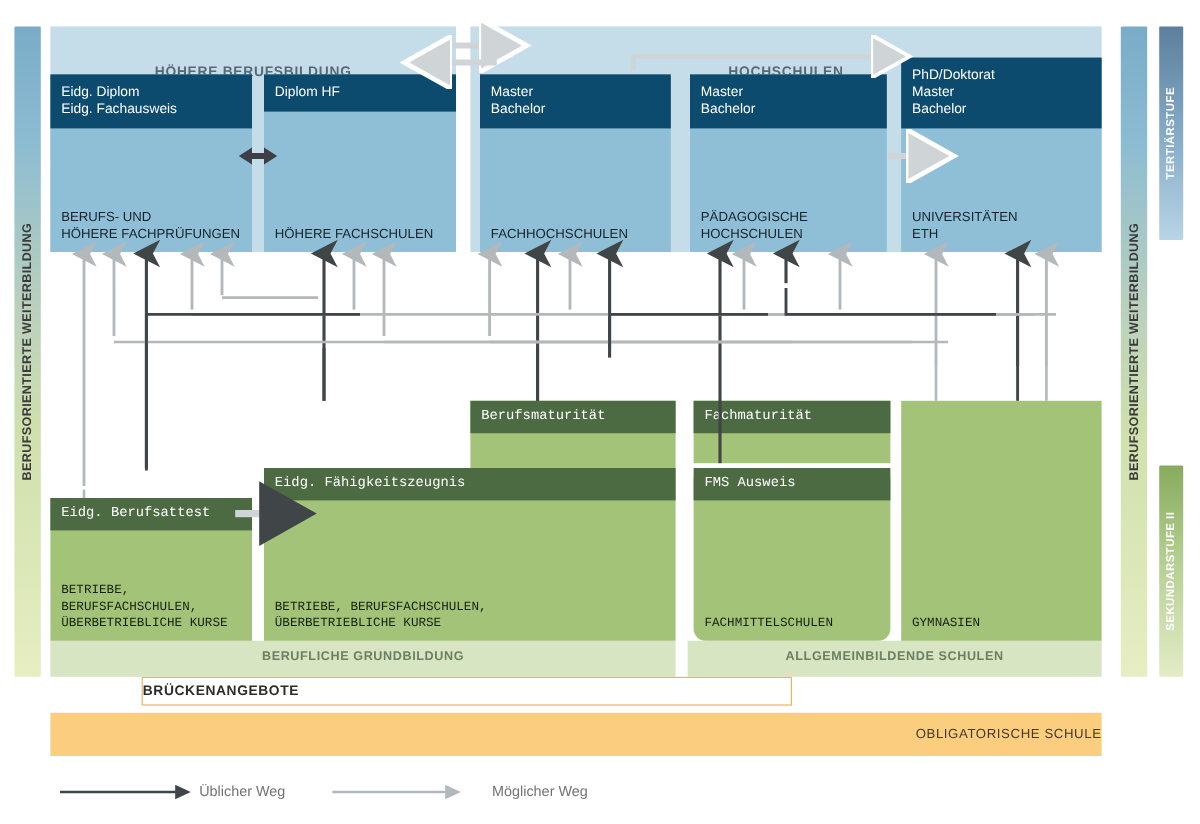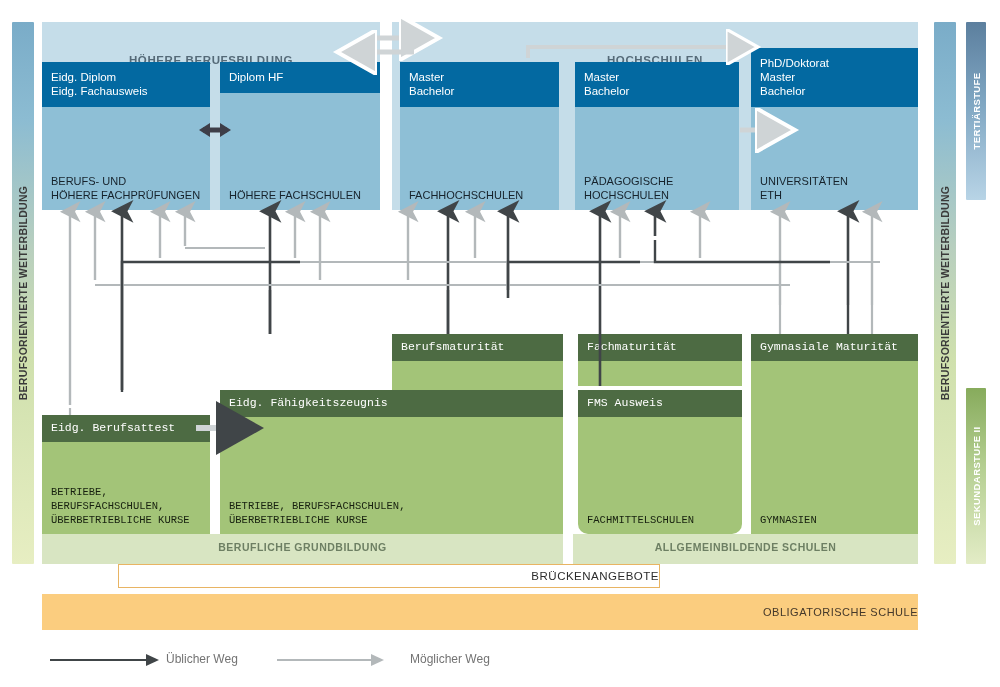--- a/index.html
+++ b/index.html
@@ -24,37 +24,37 @@
       transform:translate(-50%,-50%) rotate(-90deg);transform-origin:center center;
       font-size:9.5px;font-weight:bold;color:#ffffff;letter-spacing:.4px;}
 
   
   .tband{background:#c5dde9;}
   .tband-title{position:absolute;top:32px;left:0;width:100%;text-align:center;
       font-size:11.5px;font-weight:bold;color:#556a78;letter-spacing:.6px;}
 
   
   .tcol{background:#8ebfd6;}
-  .tcol-head{position:absolute;left:0;top:0;width:100%;background:#0369a1;color:#fff;
+  .tcol-head{position:absolute;left:0;top:0;width:100%;background:#0c4a6e;color:#fff;
       padding:8px 26px 9px 9px;box-sizing:border-box;font-size:11.5px;line-height:14px;}
   .tcol-foot{position:absolute;left:9px;bottom:8px;right:6px;font-size:11px;
       line-height:14px;color:#16222b;}
 
   
   .gband{background:#d8e5c2;}
   .gband-title{position:absolute;top:7px;left:0;width:100%;text-align:center;
       font-size:10.5px;font-weight:bold;color:#6d7f63;letter-spacing:.5px;}
   .gcol{background:#a3c478;font-family:Liberation Mono, monospace;}
   .gcol-head{position:absolute;left:0;top:0;width:100%;background:#4d6b43;color:#fff;
       padding:6px 9px 7px 9px;box-sizing:border-box;font-size:11.5px;line-height:14px;}
   .gcol-foot{position:absolute;left:9px;bottom:7px;right:6px;font-size:10.5px;
       line-height:14px;color:#17200f;}
 
   .bridge{background:#ffffff;border:1px solid #e8b463;display:flex;align-items:center;
-      justify-content:flex-end;font-size:11.5px;font-weight:normal;color:#2c2c2c;letter-spacing:.5px;}
+      justify-content:flex-start;font-size:11.5px;font-weight:bold;color:#2c2c2c;letter-spacing:.5px;}
   .oblig{background:#fbcd7f;display:flex;align-items:center;justify-content:flex-end;
       font-size:11px;font-weight:normal;color:#44382a;letter-spacing:.5px;}
 
   .legend-text{font-size:12px;color:#737373;}
   svg{position:absolute;left:0;top:0;pointer-events:none;}
 </style>
 </head>
 <body>
 
 <div class="abs rail rail-left">
@@ -173,23 +173,20 @@
 <div class="abs gcol" style="left:578px;top:390px;width:164px;height:144px;border-radius:10px;">
   <div class="gcol-head">
     <div>FMS Ausweis</div>
   </div>
   <div class="gcol-foot">
     <div>FACHMITTELSCHULEN</div>
   </div>
 </div>
 
 <div class="abs gcol" style="left:751px;top:334px;width:167px;height:200px;">
-  <div class="gcol-head">
-    <div>Gymnasiale Maturität</div>
-  </div>
   <div class="gcol-foot">
     <div>GYMNASIEN</div>
   </div>
 </div>
 
 <div class="abs bridge" style="left:118px;top:564px;width:542px;height:24px;">
   <span>BRÜCKENANGEBOTE</span>
 </div>
 <div class="abs oblig" style="left:42px;top:594px;width:876px;height:36px;">
   <span>OBLIGATORISCHE SCHULE</span>

